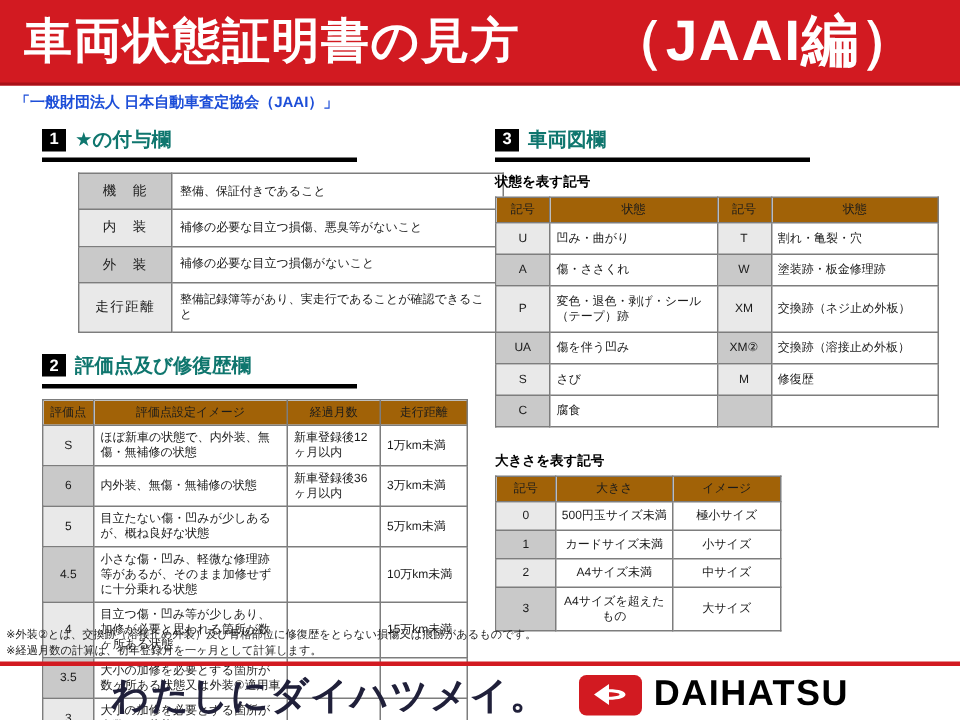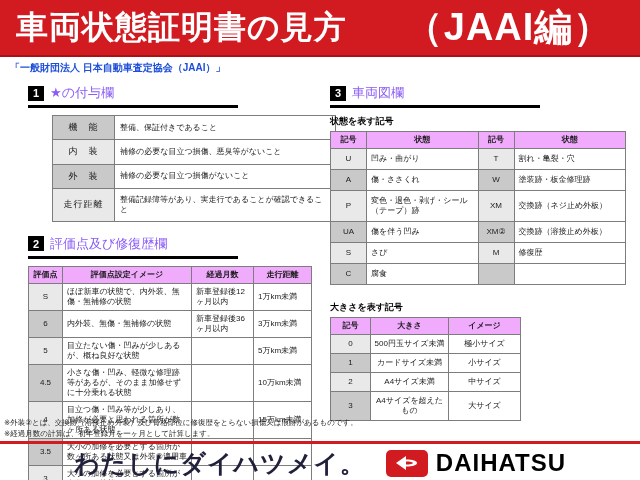--- a/index.html
+++ b/index.html
@@ -18,27 +18,27 @@
   
   .col-left  { position:absolute; left:28px;  top:84px; width:284px; }
   .col-right { position:absolute; left:330px; top:84px; width:296px; }
 
   
   .sec-head { display:flex; align-items:center; gap:6px; width:210px;
               border-bottom:3px solid #000; padding-bottom:3px; margin-bottom:7px; }
   .sec-num { display:inline-flex; align-items:center; justify-content:center;
              width:16px; height:15px; background:#000; color:#fff;
              font-size:11px; font-weight:bold; flex:0 0 auto; }
-  .sec-title { font-size:13px; font-weight:normal; color:#8b5cf6; white-space:nowrap;text-align:center; }
+  .sec-title { font-size:13px; font-weight:bold; color:#0f766e; white-space:nowrap;text-align:center; }
 
   
   table { border-collapse:collapse; table-layout:fixed; background:#fff; }
   th, td { border:1px solid #7d7d7d; font-size:8px; line-height:1.25;
            padding:2px 4px; color:#1b1b1b; overflow:hidden; }
-  thead th { background:#f0abfc; font-weight:bold; text-align:center; padding:3px 2px;margin-left:44px; }
+  thead th { background:#a16207; font-weight:normal; text-align:center; padding:3px 2px;margin-left:44px; }
   td.sym { text-align:center; }
   tr.base td.sym { background:#e9e9e9; }
   tr.alt  td.sym { background:#c9c9c9; }
 
   .t1 { width:284px; margin-bottom:13px; border:1px solid #555;margin-left:24px; }
   .t1 td { padding:6px 5px; }
   .t1 td.sym { font-size:9px; letter-spacing:1px; }
   .t2 { width:284px; border:1px solid #555; }
   .t2 td { padding:3px 4px; }
   .t3 { width:296px; border:1px solid #555; }

